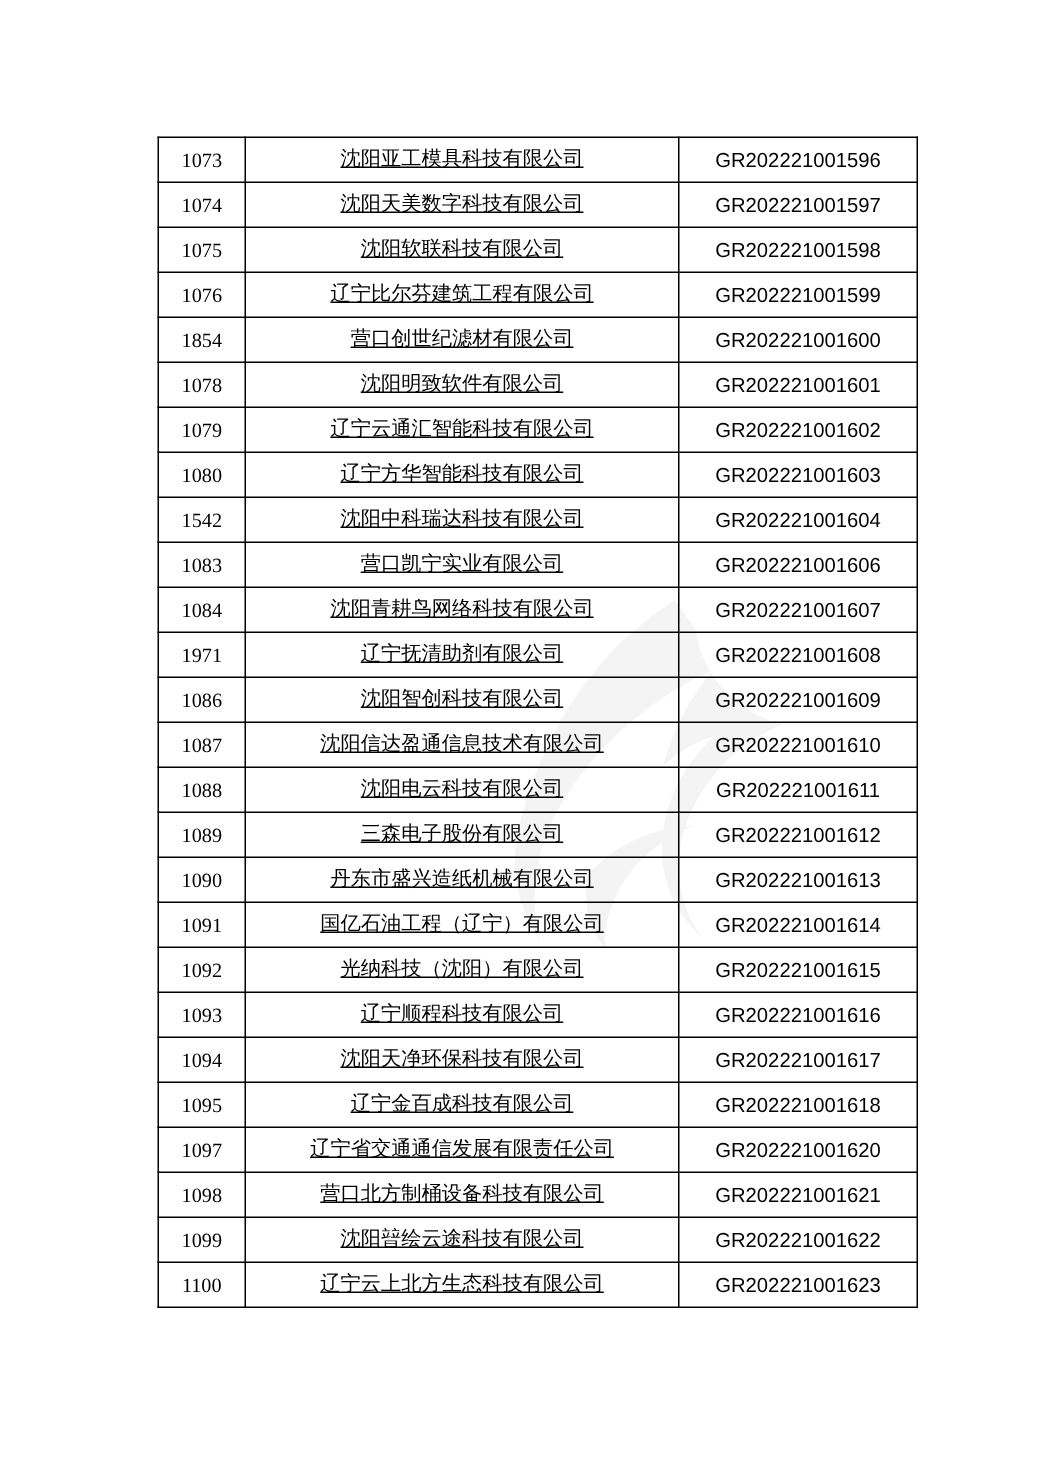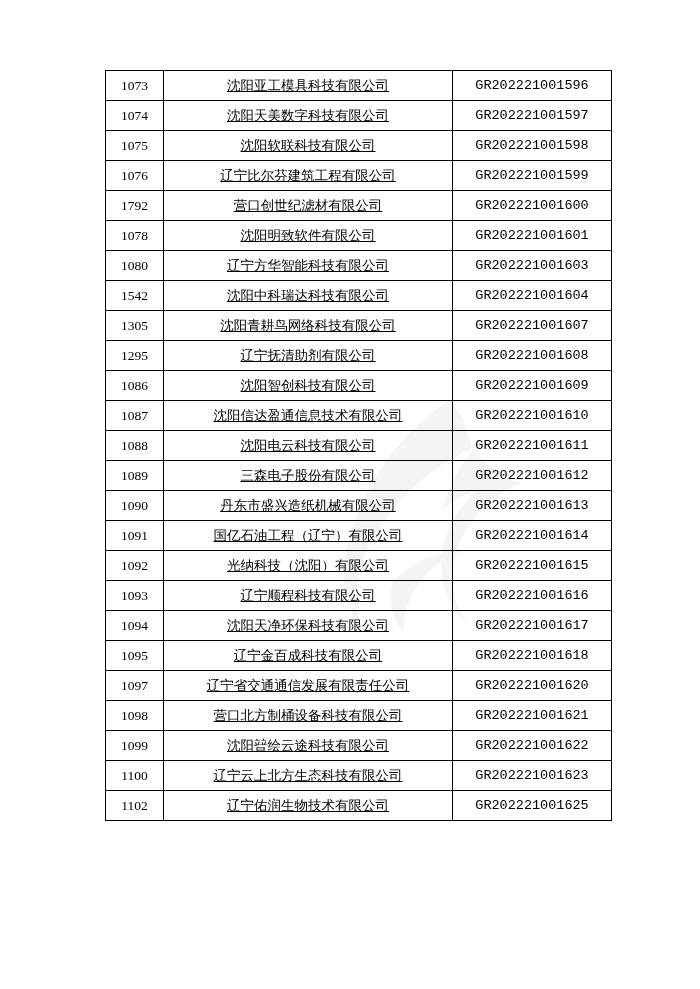--- a/index.html
+++ b/index.html
@@ -28,21 +28,21 @@
     top: 395px;
     width: 230px;
     height: 240px;
     opacity: 0.10;
     pointer-events: none;
     z-index: 0;
   }
   #table-wrap {
     position: absolute;
     left: 92px;
-    top: 70px;
+    top: 91px;
     width: 503px;
     z-index: 1;
     padding-left: 13px;
   }
   table.doc-table {
     border-collapse: collapse;
     width: 503px;
     table-layout: fixed;
   }
   table.doc-table td {
@@ -61,21 +61,21 @@
     font-family: "Liberation Serif", "DejaVu Serif", serif;
   }
   td.col-name {
     width: 288px;
     font-family: "DejaVu Sans", "Liberation Sans", sans-serif;
     font-size: 13px;
     text-decoration: underline;
   }
   td.col-code {
     width: 158px;
-    font-family: Liberation Mono, monospace;
+    font-family: Liberation Sans, sans-serif;
     font-size: 13.5px;
   }
 </style>
 </head>
 <body>
 
 <div id="page">
 
   <svg id="watermark" viewBox="0 0 230 240" xmlns="http://www.w3.org/2000/svg">
     <path d="M150 5 C95 40 60 95 45 160 C40 185 45 210 60 232 C52 200 58 165 78 135 C100 100 135 70 175 52 C160 70 148 92 142 116 C150 108 162 100 176 96 C158 112 146 134 142 158 C138 186 148 212 168 230 C150 205 148 175 160 148 C172 120 196 98 222 88 C190 80 168 55 164 25 Z" fill="#9aa0a6"></path>
@@ -100,46 +100,56 @@
           <td class="col-index">1075</td>
           <td class="col-name">沈阳软联科技有限公司</td>
           <td class="col-code">GR202221001598</td>
         </tr>
         <tr>
           <td class="col-index">1076</td>
           <td class="col-name">辽宁比尔芬建筑工程有限公司</td>
           <td class="col-code">GR202221001599</td>
         </tr>
         <tr>
-          <td class="col-index">1792</td>
+          <td class="col-index">1854</td>
           <td class="col-name">营口创世纪滤材有限公司</td>
           <td class="col-code">GR202221001600</td>
         </tr>
         <tr>
           <td class="col-index">1078</td>
           <td class="col-name">沈阳明致软件有限公司</td>
           <td class="col-code">GR202221001601</td>
         </tr>
         <tr>
+          <td class="col-index">1079</td>
+          <td class="col-name">辽宁云通汇智能科技有限公司</td>
+          <td class="col-code">GR202221001602</td>
+        </tr>
+        <tr>
           <td class="col-index">1080</td>
           <td class="col-name">辽宁方华智能科技有限公司</td>
           <td class="col-code">GR202221001603</td>
         </tr>
         <tr>
           <td class="col-index">1542</td>
           <td class="col-name">沈阳中科瑞达科技有限公司</td>
           <td class="col-code">GR202221001604</td>
         </tr>
         <tr>
-          <td class="col-index">1305</td>
+          <td class="col-index">1083</td>
+          <td class="col-name">营口凯宁实业有限公司</td>
+          <td class="col-code">GR202221001606</td>
+        </tr>
+        <tr>
+          <td class="col-index">1084</td>
           <td class="col-name">沈阳青耕鸟网络科技有限公司</td>
           <td class="col-code">GR202221001607</td>
         </tr>
         <tr>
-          <td class="col-index">1295</td>
+          <td class="col-index">1971</td>
           <td class="col-name">辽宁抚清助剂有限公司</td>
           <td class="col-code">GR202221001608</td>
         </tr>
         <tr>
           <td class="col-index">1086</td>
           <td class="col-name">沈阳智创科技有限公司</td>
           <td class="col-code">GR202221001609</td>
         </tr>
         <tr>
           <td class="col-index">1087</td>
@@ -198,23 +208,18 @@
         </tr>
         <tr>
           <td class="col-index">1099</td>
           <td class="col-name">沈阳暜绘云途科技有限公司</td>
           <td class="col-code">GR202221001622</td>
         </tr>
         <tr>
           <td class="col-index">1100</td>
           <td class="col-name">辽宁云上北方生态科技有限公司</td>
           <td class="col-code">GR202221001623</td>
-        </tr>
-        <tr>
-          <td class="col-index">1102</td>
-          <td class="col-name">辽宁佑润生物技术有限公司</td>
-          <td class="col-code">GR202221001625</td>
         </tr>
 
       </tbody>
     </table>
   </div>
 </div>
 
 </body></html>

